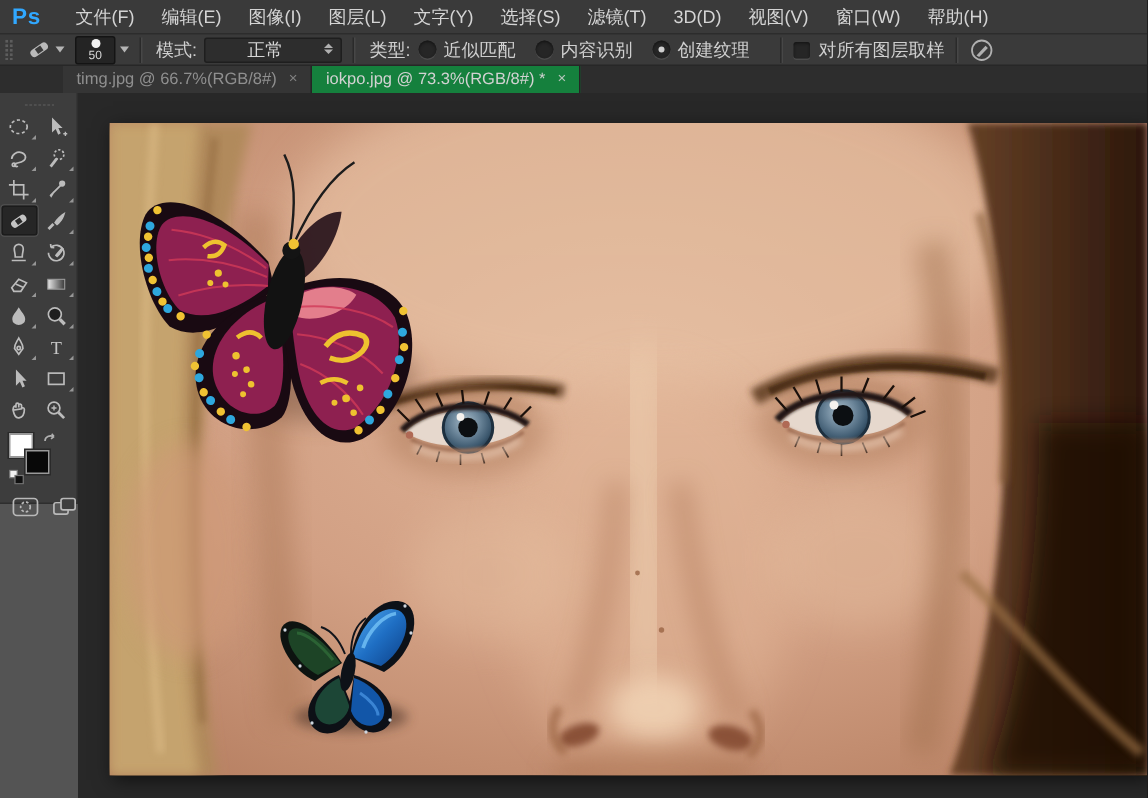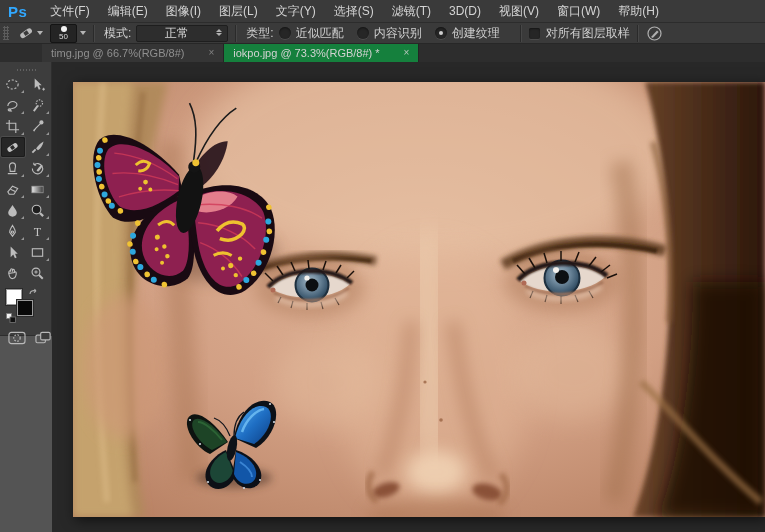--- a/index.html
+++ b/index.html
@@ -35,21 +35,21 @@
   .dd-arrows .dn{border-top:3.5px solid #b0b0b0;}
   .radio-group{display:flex;align-items:center;font-family:Liberation Serif, serif;}
   .radio{width:12px;height:12px;border-radius:50%;background:#262626;
     box-shadow:inset 0 1px 2px #141414,0 1px 0 #4c4c4c;margin-right:5px;position:relative;flex:0 0 auto;}
   .radio.on::after{content:'';position:absolute;left:4px;top:4px;width:4px;height:4px;border-radius:50%;background:#cfcfcf;}
   .radio-label{margin-right:13px;}
   .checkbox{width:11px;height:11px;background:#262626;border-radius:2px;
     box-shadow:inset 0 1px 2px #141414,0 1px 0 #4c4c4c;margin-right:6px;flex:0 0 auto;}
   
   .tabbar{height:18px;background:var(--tabbar-bg);display:flex;align-items:stretch;padding-left:42px;}
-  .tab{display:flex;align-items:center;gap:24px;padding:0 9px;font-size:11px;border-right:1px solid #242424;cursor:default;}
+  .tab{display:flex;align-items:center;gap:8px;padding:0 9px;font-size:11px;border-right:1px solid #242424;cursor:default;}
   .tab.inactive{background:#353535;color:#8f8f8f;}
   .tab.active{background:#15803d;color:#d2d2d2;}
   .tab-close{font-size:10px;line-height:10px;opacity:.85;}
   
   .main{position:relative;height:470px;background:var(--pasteboard);overflow:hidden;}
   .tools-well{position:absolute;left:0;top:0;width:52px;height:100%;background:var(--well-bg);}
   .tools-panel{position:absolute;left:0;top:0;width:52px;height:274px;background:#3d3d3d;
     border-right:1px solid #2e2e2e;border-bottom:1px solid #2e2e2e;padding-top:7px;z-index:2;}
   .panel-grip{width:20px;height:2px;margin:0 auto 3px auto;
     background-image:radial-gradient(#616161 .8px,transparent 1px);background-size:3px 2px;}

